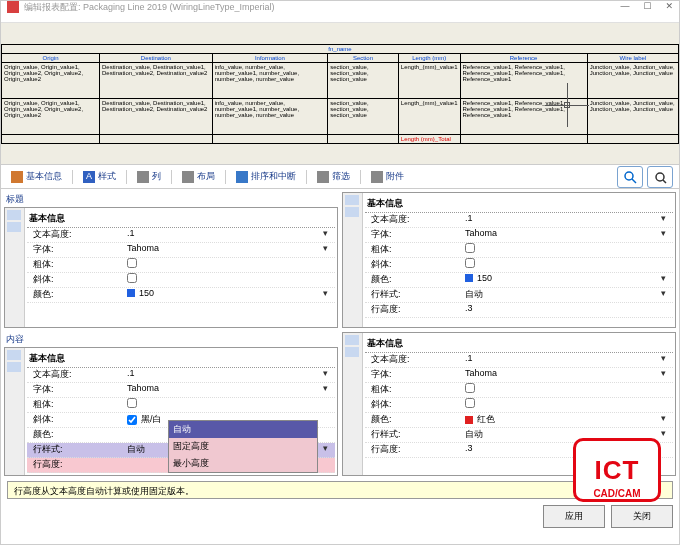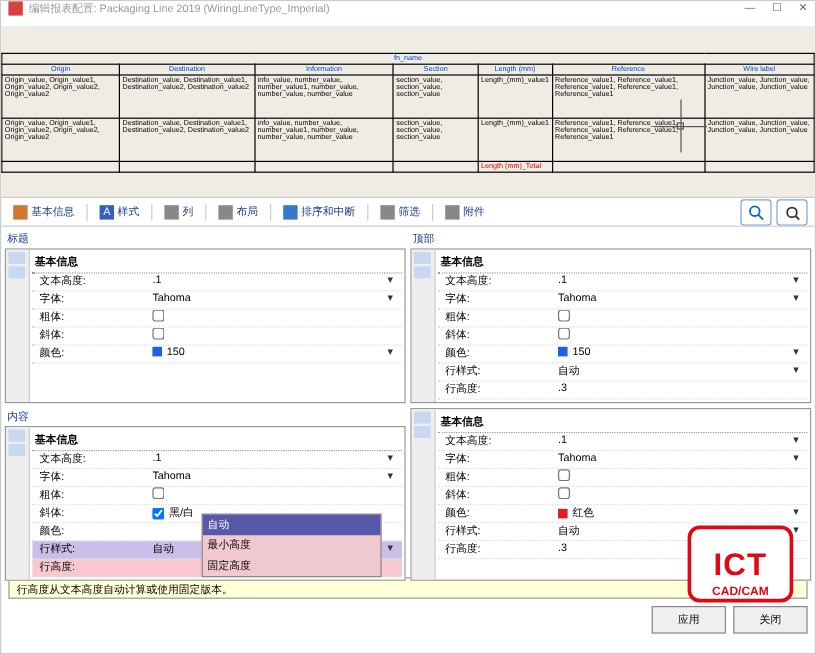--- a/index.html
+++ b/index.html
@@ -205,21 +205,20 @@
               <span class="swatch" style="background:#2060e0"></span>
               <span>150</span>
             </span>
             <span class="dd">▾</span>
           </div>
       </div>
     </div>
   </div>
 
   <div class="panel">
-    <div class="panel-title">顶部</div>
     <div class="panel-body">
       <div class="panel-icon">
           <div></div>
           <div></div>
         </div>
       <div class="props">
         <div class="sect">基本信息</div>
         <div class="prow">
             <span class="lbl">文本高度:</span>
             <span class="val">.1</span>
@@ -305,22 +304,22 @@
             <span class="dd">▾</span>
           </div>
         <div class="prow hl-pink">
             <span class="lbl">行高度:</span>
             <span class="val"></span>
           </div>
       </div>
     </div>
     <div class="dropdown-open" style="left:164px;bottom:3px">
       <div class="sel">自动</div>
+      <div>固定高度</div>
       <div>最小高度</div>
-      <div>固定高度</div>
     </div>
   </div>
 
   <div class="panel">
     <div class="panel-body">
       <div class="panel-icon">
           <div></div>
           <div></div>
         </div>
       <div class="props">

